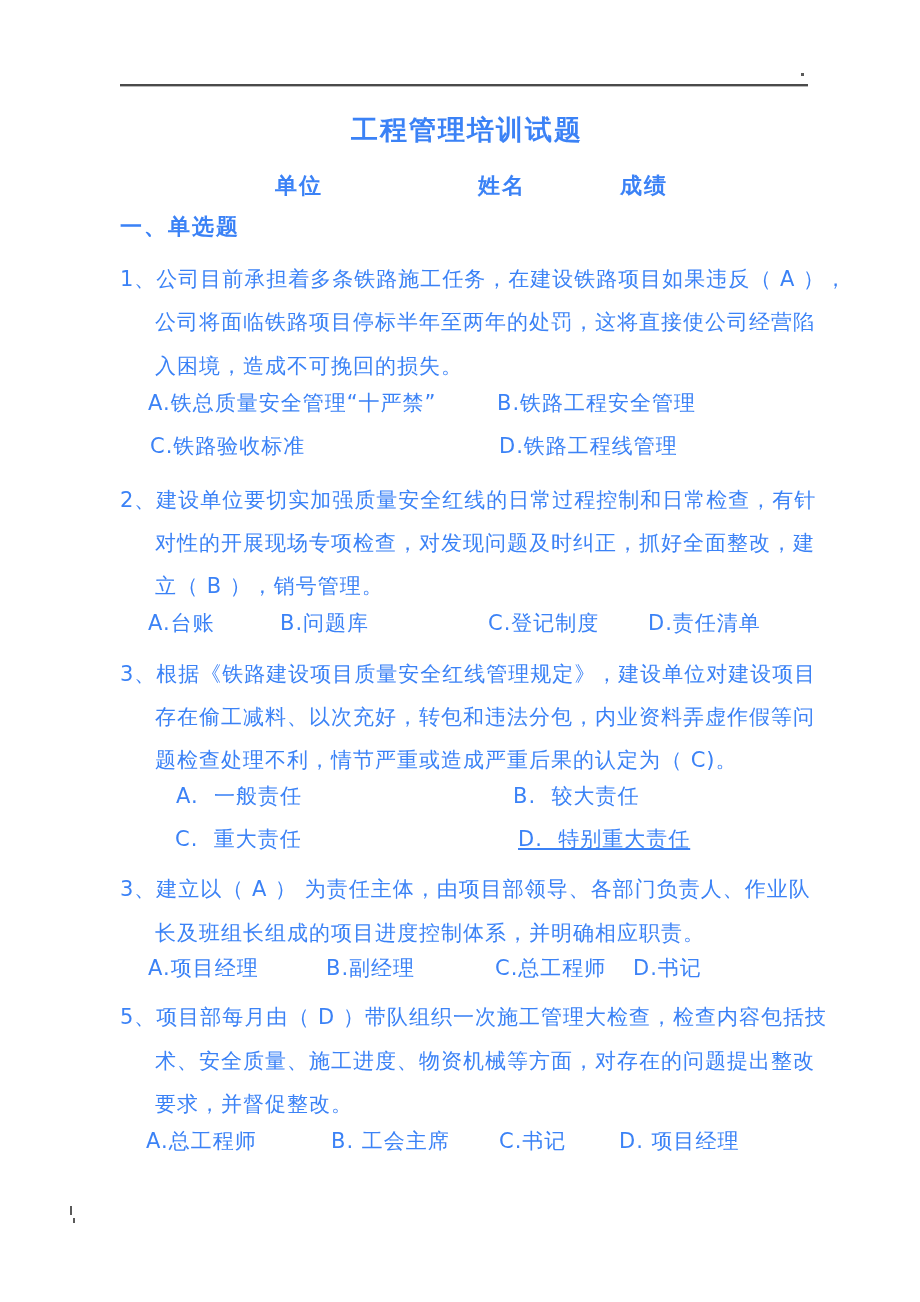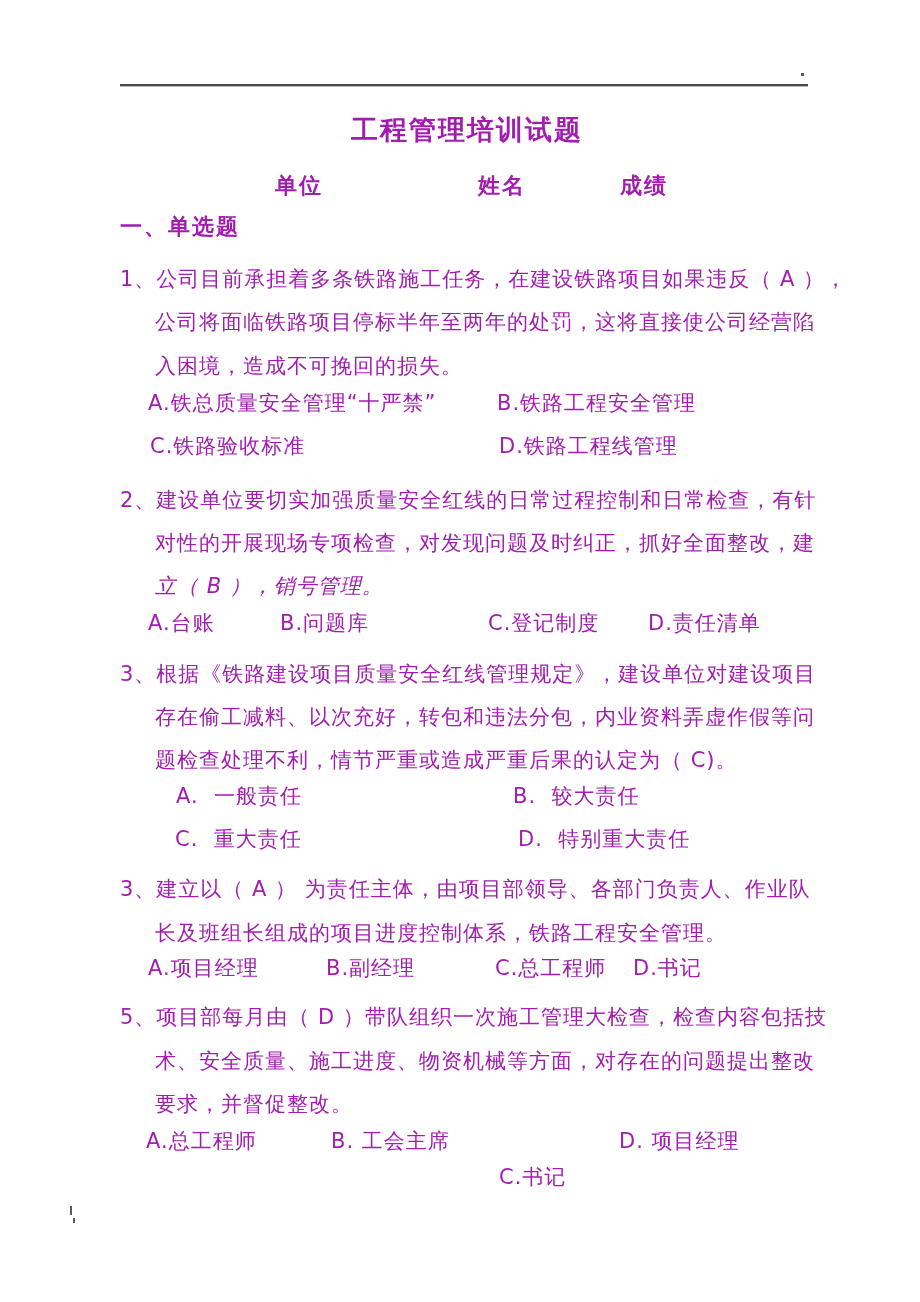--- a/index.html
+++ b/index.html
@@ -1,21 +1,21 @@
 <!DOCTYPE html>
 <html><head>
 <meta charset="utf-8">
 <style>
   html,body{margin:0;padding:0;background:#ffffff;}
   .page{
     position:relative;
     width:920px;height:1302px;
     background:#ffffff;
     font-family:"DejaVu Sans",sans-serif;
-    color:#a21caf;
+    color:#3b82f6;
     overflow:hidden;
   }
   .hdr-rule{
     position:absolute;left:120px;top:84px;width:688px;height:2px;
     background:#4a4a4a;border-bottom:1px solid #b9b9b9;
   }
   .stray{position:absolute;background:#5a5a5a;}
   .doc-title{
     position:absolute;left:0;right:0;top:112px;
     padding-left:14px;
@@ -64,45 +64,45 @@
   <div class="bline" style="left:120px;top:256px;">1、公司目前承担着多条铁路施工任务，在建设铁路项目如果违反（ A ），</div>
   <div class="bline" style="left:155px;top:299px;">公司将面临铁路项目停标半年至两年的处罚，这将直接使公司经营陷</div>
   <div class="bline" style="left:155px;top:343px;">入困境，造成不可挽回的损失。</div>
   <div class="opt" style="left:148px;top:388px;">A.铁总质量安全管理“十严禁”</div>
   <div class="opt" style="left:497px;top:388px;">B.铁路工程安全管理</div>
   <div class="opt" style="left:150px;top:431px;">C.铁路验收标准</div>
   <div class="opt" style="left:499px;top:431px;">D.铁路工程线管理</div>
 
   <div class="bline" style="left:120px;top:477px;">2、建设单位要切实加强质量安全红线的日常过程控制和日常检查，有针</div>
   <div class="bline" style="left:155px;top:520px;">对性的开展现场专项检查，对发现问题及时纠正，抓好全面整改，建</div>
-  <div class="bline" style="left:155px;top:563px;font-style:italic;">立（ B ），销号管理。</div>
+  <div class="bline" style="left:155px;top:563px;">立（ B ），销号管理。</div>
   <div class="opt" style="left:148px;top:608px;">A.台账</div>
   <div class="opt" style="left:280px;top:608px;">B.问题库</div>
   <div class="opt" style="left:488px;top:608px;">C.登记制度</div>
   <div class="opt" style="left:648px;top:608px;">D.责任清单</div>
 
   <div class="bline" style="left:120px;top:651px;">3、根据《铁路建设项目质量安全红线管理规定》，建设单位对建设项目</div>
   <div class="bline" style="left:155px;top:694px;">存在偷工减料、以次充好，转包和违法分包，内业资料弄虚作假等问</div>
   <div class="bline" style="left:155px;top:737px;">题检查处理不利，情节严重或造成严重后果的认定为（ C)。</div>
   <div class="opt" style="left:176px;top:781px;">A.  一般责任</div>
   <div class="opt" style="left:513px;top:781px;">B.  较大责任</div>
   <div class="opt" style="left:167px;top:824px;margin-left:8px;">C.  重大责任</div>
-  <div class="opt" style="left:518px;top:824px;">D.  特别重大责任</div>
+  <div class="opt" style="left:518px;top:824px;text-decoration:underline;">D.  特别重大责任</div>
 
   <div class="bline" style="left:120px;top:866px;">3、建立以（ A ） 为责任主体，由项目部领导、各部门负责人、作业队</div>
-  <div class="bline" style="left:155px;top:910px;">长及班组长组成的项目进度控制体系，铁路工程安全管理。</div>
+  <div class="bline" style="left:155px;top:910px;">长及班组长组成的项目进度控制体系，并明确相应职责。</div>
   <div class="opt" style="left:148px;top:953px;">A.项目经理</div>
   <div class="opt" style="left:326px;top:953px;">B.副经理</div>
   <div class="opt" style="left:495px;top:953px;">C.总工程师</div>
   <div class="opt" style="left:633px;top:953px;">D.书记</div>
 
   <div class="bline" style="left:120px;top:994px;">5、项目部每月由（ D ）带队组织一次施工管理大检查，检查内容包括技</div>
   <div class="bline" style="left:155px;top:1081px;">要求，并督促整改。</div>
   <div class="bline" style="left:155px;top:1038px;">术、安全质量、施工进度、物资机械等方面，对存在的问题提出整改</div>
   <div class="opt" style="left:146px;top:1126px;">A.总工程师</div>
   <div class="opt" style="left:331px;top:1126px;">B. 工会主席</div>
-  <div class="opt" style="left:499px;top:1126px;margin-top:36px;">C.书记</div>
+  <div class="opt" style="left:499px;top:1126px;">C.书记</div>
   <div class="opt" style="left:619px;top:1126px;">D. 项目经理</div>
 
   <div class="stray" style="left:70px;top:1206px;width:2px;height:9px;"></div>
   <div class="stray" style="left:73px;top:1218px;width:2px;height:5px;"></div>
 
 </div>
 
 </body></html>

